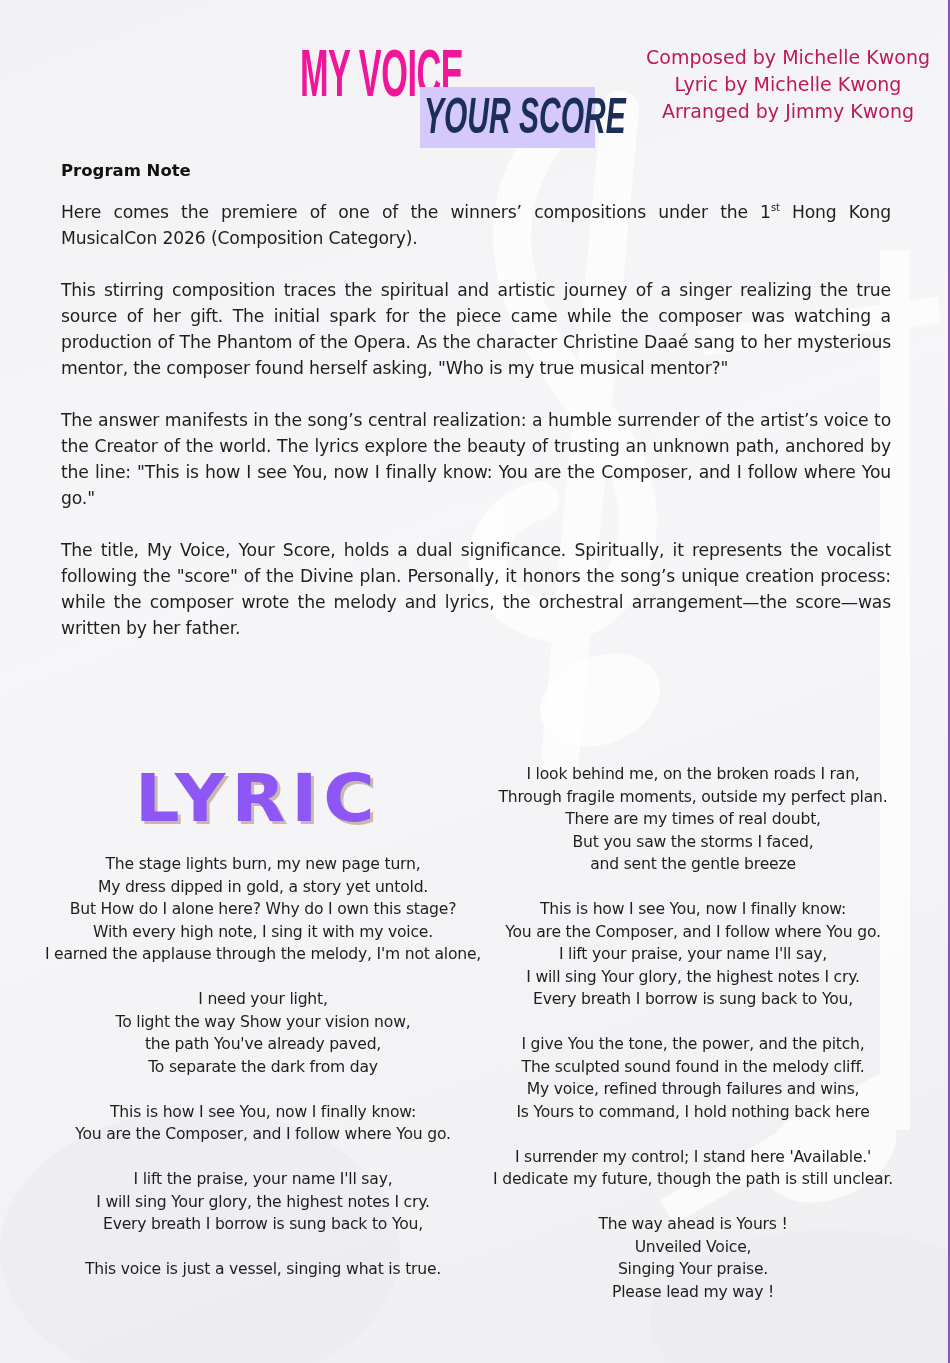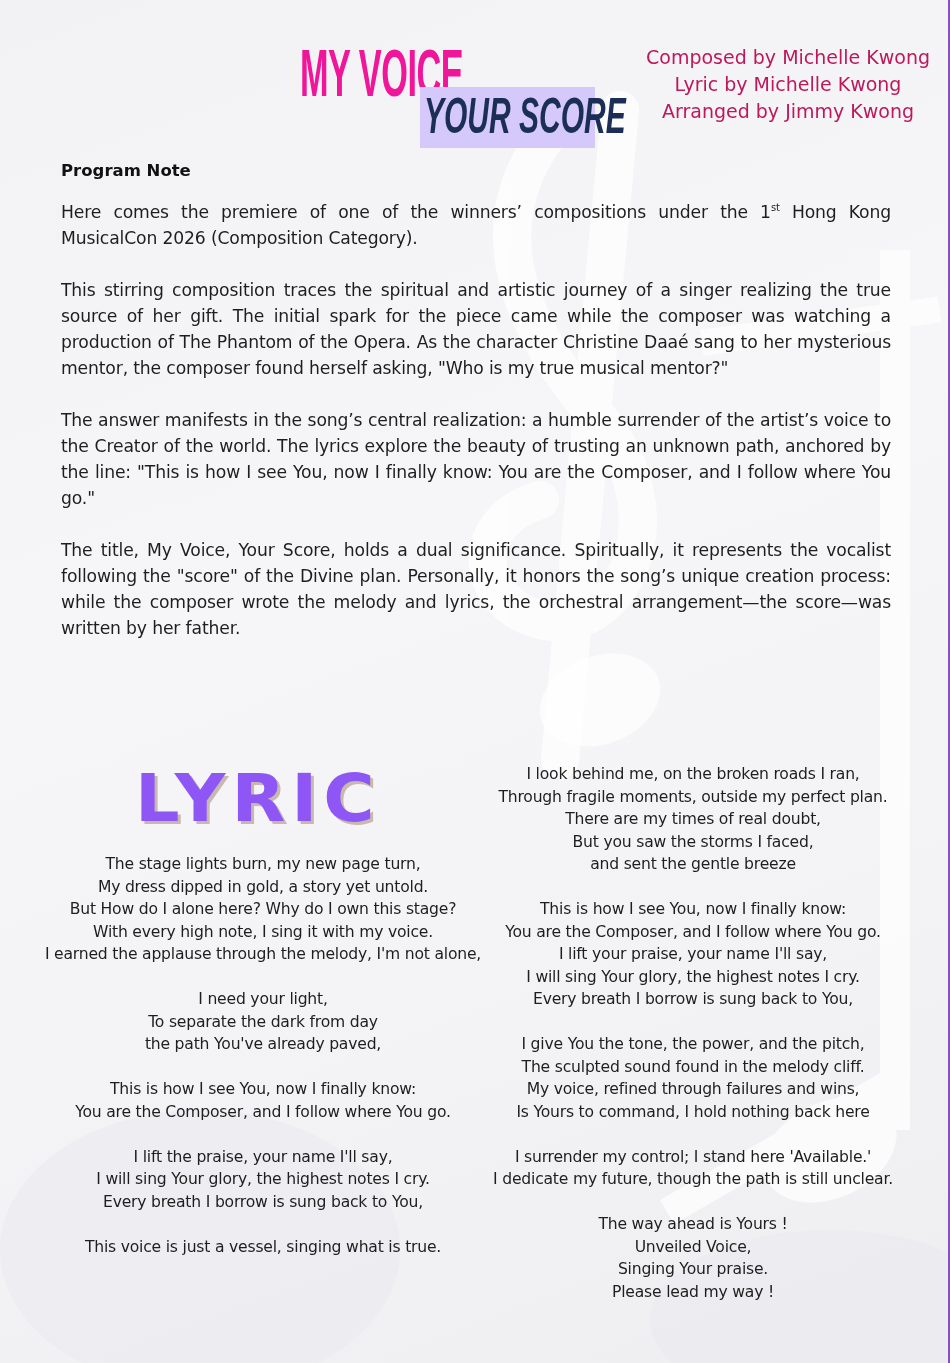--- a/index.html
+++ b/index.html
@@ -121,22 +121,23 @@
 <div class="lyrics-col left" id="lyrics-left">
     <div class="stanza">
       <span class="line">The stage lights burn, my new page turn,</span>
       <span class="line">My dress dipped in gold, a story yet untold.</span>
       <span class="line">But How do I alone here? Why do I own this stage?</span>
       <span class="line">With every high note, I sing it with my voice.</span>
       <span class="line">I earned the applause through the melody, I'm not alone,</span>
     </div>
     <div class="stanza">
       <span class="line">I need your light,</span>
+      <span class="line">To light the way Show your vision now,</span>
+      <span class="line">the path You've already paved,</span>
       <span class="line">To separate the dark from day</span>
-      <span class="line">the path You've already paved,</span>
     </div>
     <div class="stanza">
       <span class="line">This is how I see You, now I finally know:</span>
       <span class="line">You are the Composer, and I follow where You go.</span>
     </div>
     <div class="stanza">
       <span class="line">I lift the praise, your name I'll say,</span>
       <span class="line">I will sing Your glory, the highest notes I cry.</span>
       <span class="line">Every breath I borrow is sung back to You,</span>
     </div>

